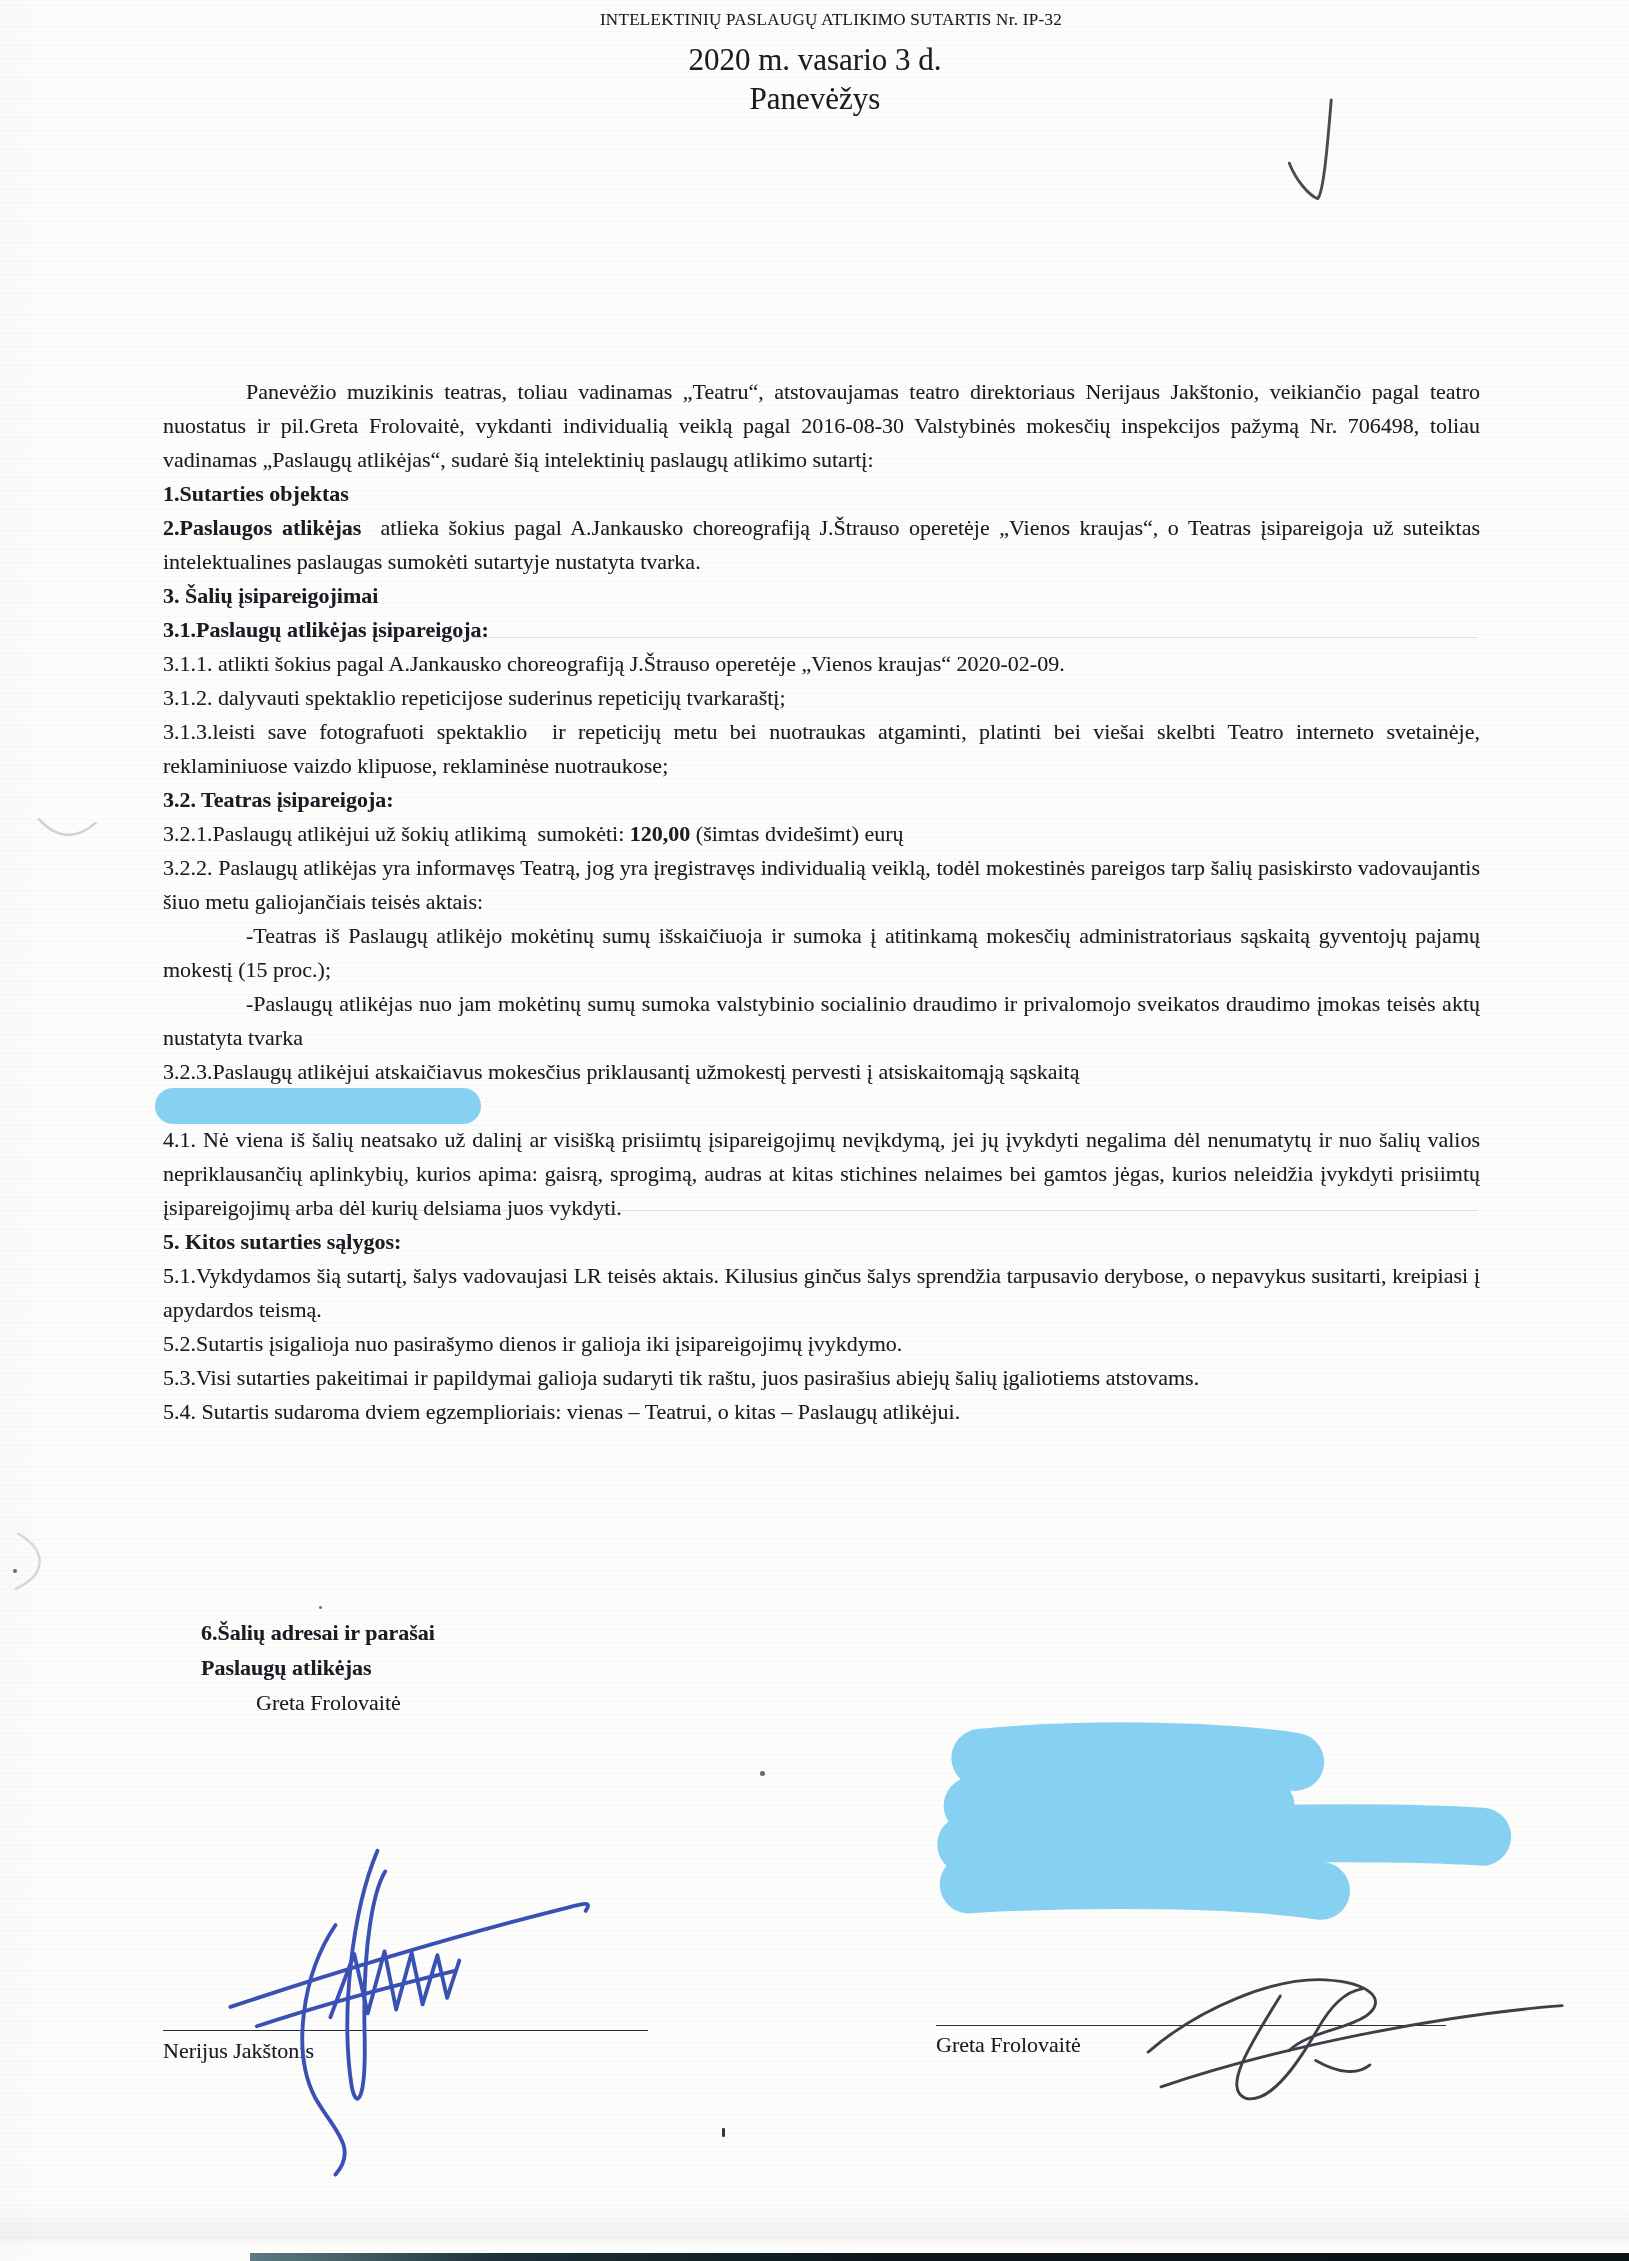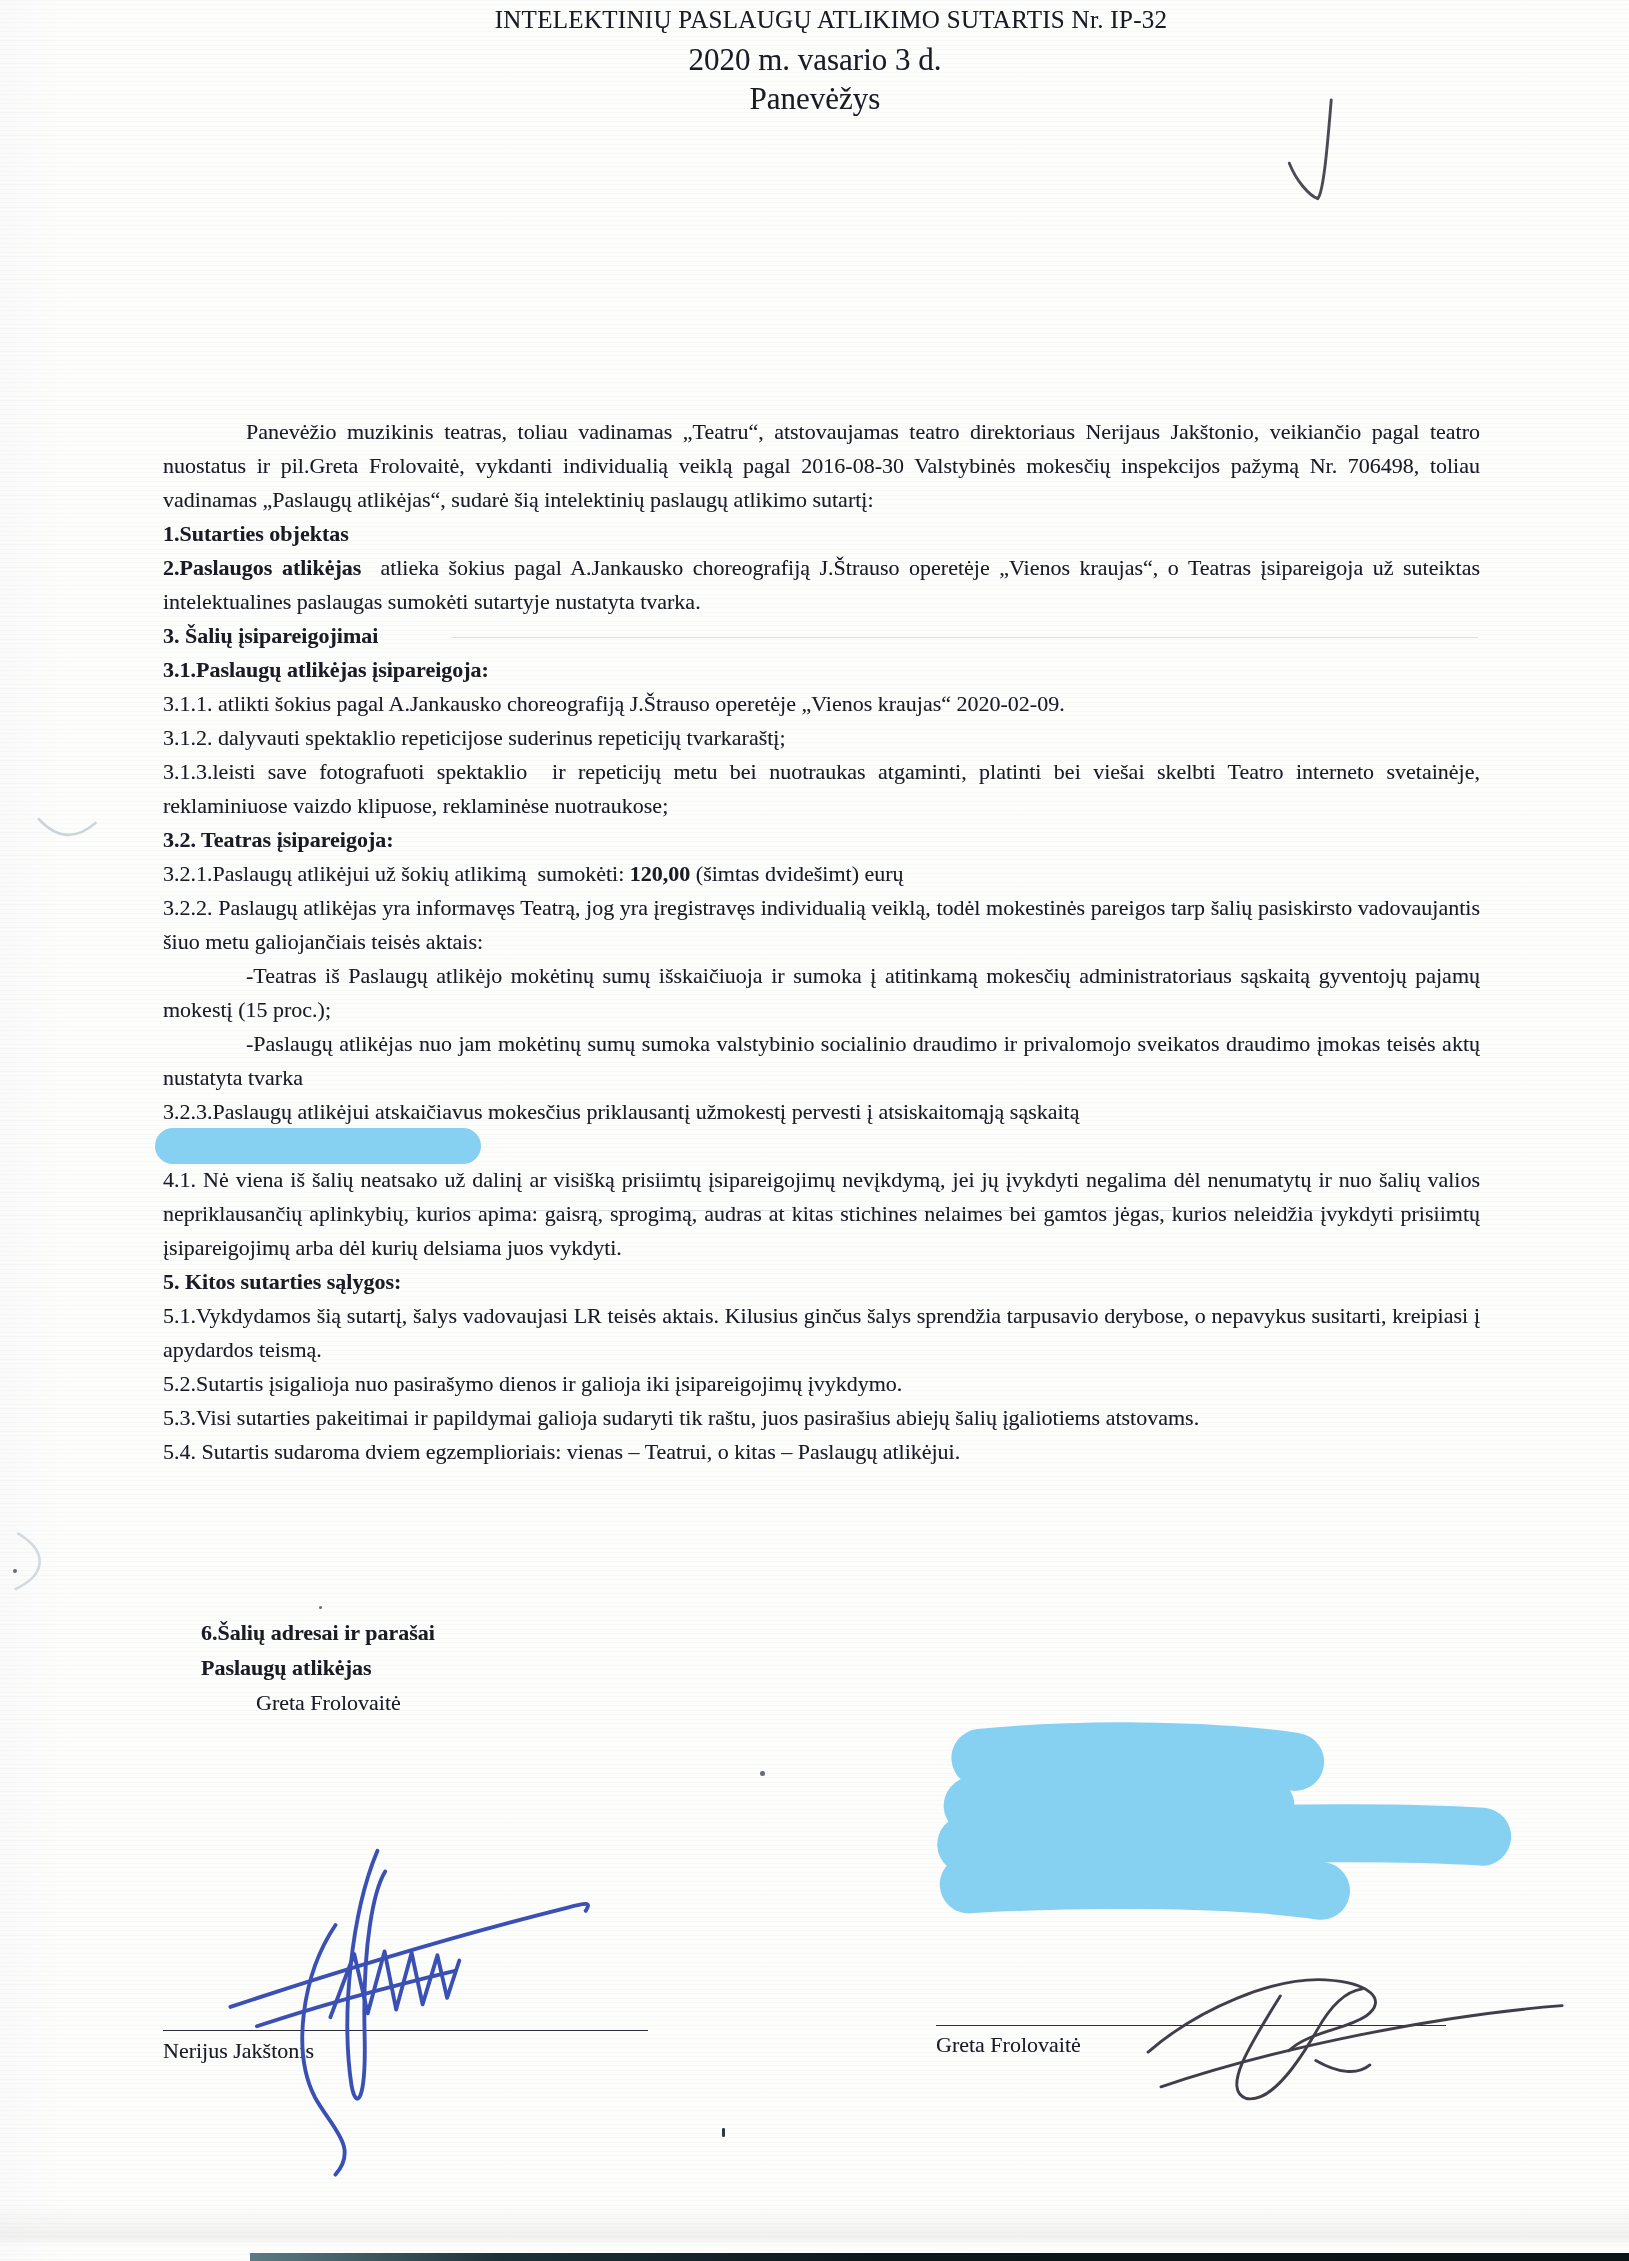--- a/index.html
+++ b/index.html
@@ -13,26 +13,26 @@
     font-family:"Liberation Serif","DejaVu Serif",serif;
     color:#1b1b24;
     overflow:hidden;
   }
   .scan-soft{ text-shadow:0 0 0.6px rgba(46,46,84,0.35); }
 
   .titleblock{
     position:absolute; left:0; top:246; width:1630px;
     text-align:center;
   }
-  .title-main{ font-size:25px; line-height:40px; letter-spacing:0.3px;margin-left:32px;}
+  .title-main{ font-size:17px; line-height:40px; letter-spacing:0.3px;margin-left:32px;}
   .title-sub{ font-size:31px; line-height:39px;}
 
   .bodyblock{
     position:absolute; left:163px; top:375px; width:1317px;
-    font-size:22px; line-height:34px;margin-top:40px;
+    font-size:22px; line-height:34px;
   }
   .bodyblock p{ margin:0; text-align:justify; white-space:pre-wrap;}
   .indent{ text-indent:83px; }
   .b{ font-weight:bold; }
   .barline{ position:relative; height:34px; }
   .redact-bar{
     position:absolute; left:-7.7px; top:-1.3px; width:326px; height:36px;
     background:#86d0f2; border-radius:18px;
   }
 

